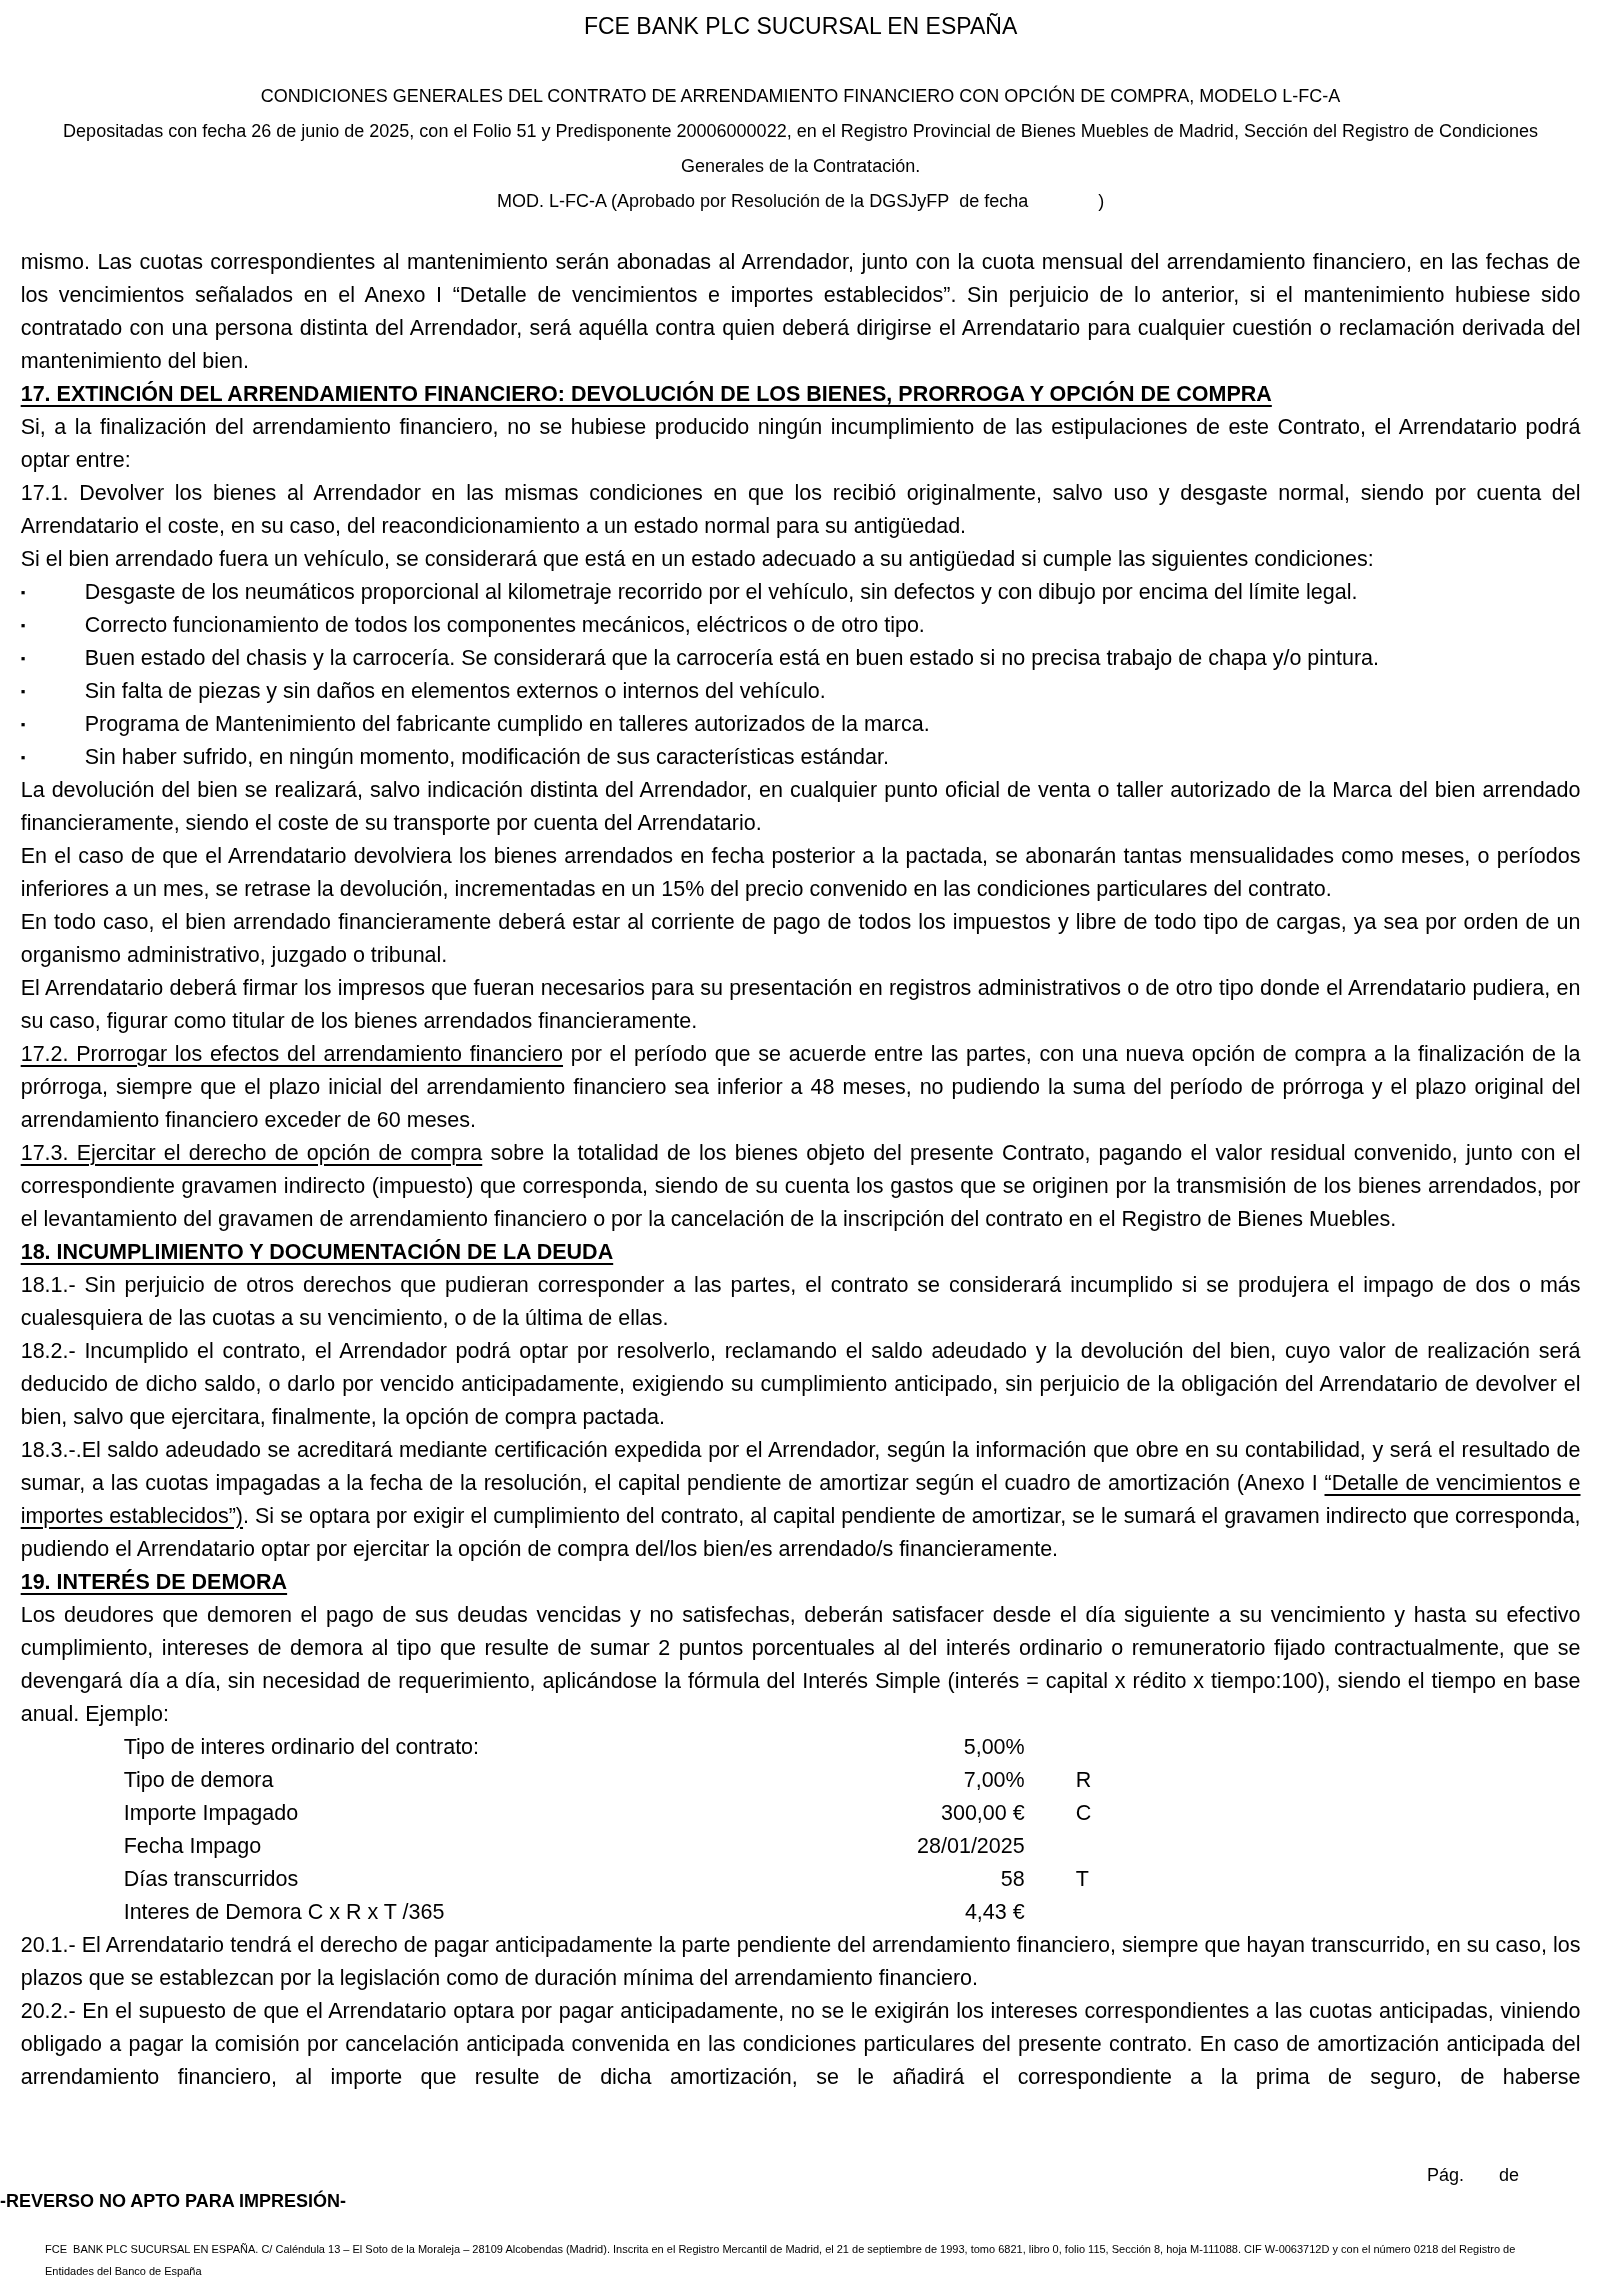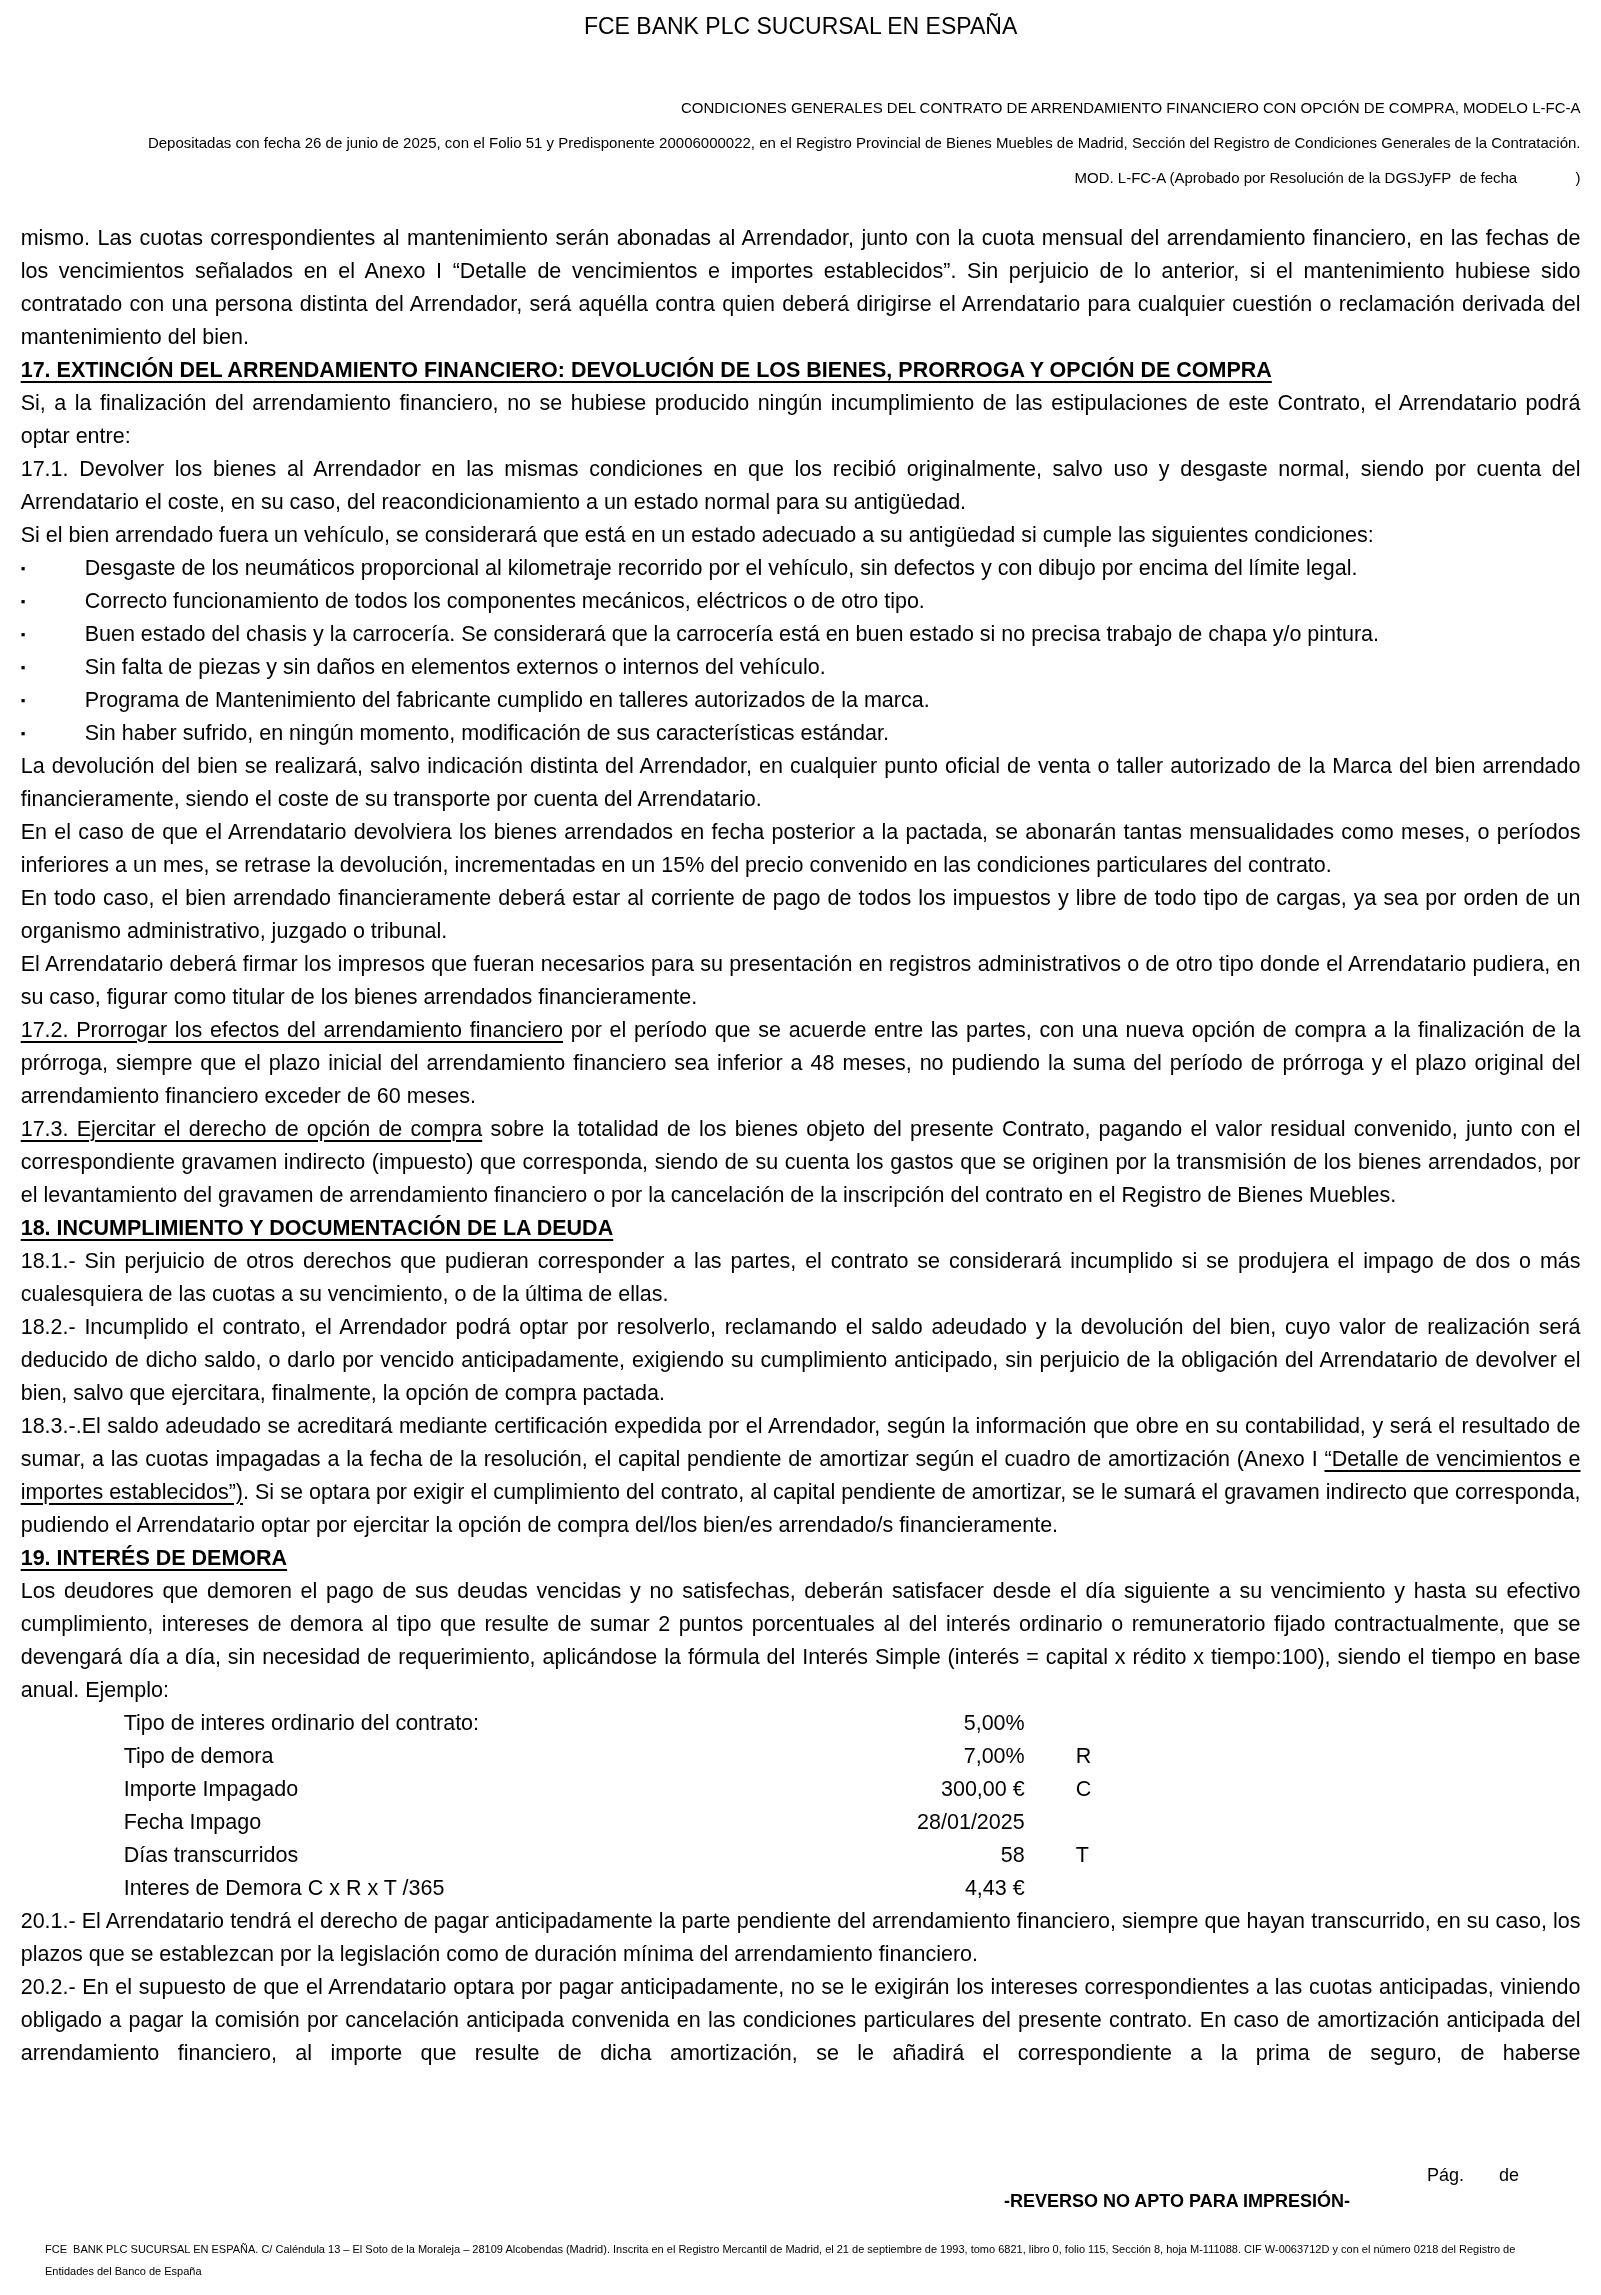--- a/index.html
+++ b/index.html
@@ -5,41 +5,41 @@
   html, body { margin:0; padding:0; background:#ffffff; }
   body {
     width:1602px; height:2295px; position:relative; overflow:hidden;
     color:#000; font-family:"Liberation Sans", sans-serif;
     -webkit-font-smoothing:antialiased;
   }
   .page { box-sizing:border-box; width:1602px; height:2295px; padding:11.6px 21.5px 0 20.7px; position:relative; }
 
   .doc-title { text-align:center; font-size:23px; line-height:28px; }
 
-  .header-block { margin-top:50px; font-size:15px; line-height:35px; text-align:right; }
+  .header-block { margin-top:39px; font-size:18px; line-height:35px; text-align:center; }
   .header-block div { white-space:normal; }
 
   .doc-body { margin-top:27px; font-size:21.5px; line-height:33px; text-align:justify; }
 
   .blk { margin:0; }
   .blk.h { font-weight:bold; text-align:left; }
   .run.u { text-decoration:underline; text-decoration-thickness:2.1px; text-underline-offset:4.1px; }
   .blk.jl { text-align-last:justify; }
 
   .blk.bullet { display:flex; }
   .blk.bullet .marker { flex:0 0 64px; font-size:13.2px; line-height:33px; }
   .blk.bullet .btext { flex:1 1 auto; text-align:justify; }
 
   .blk.kv { display:grid; grid-template-columns:612px 289px 1fr; padding-left:103px; text-align:left; }
   .kv-value { text-align:right; }
   .kv-letter { padding-left:51px; }
 
   .pag-line { position:absolute; top:2165px; right:83px; font-size:18px; line-height:21.5px; }
   .pag-gap { display:inline-block; width:35px; }
-  .reverso { position:absolute; top:2191px; left:0; width:1350px; text-align:right; font-weight:bold; font-size:18px; line-height:21.5px; }
+  .reverso { position:absolute; top:2191px; left:0; width:1350px; text-align:left; font-weight:bold; font-size:18px; line-height:21.5px; }
   .legal { position:absolute; top:2238px; left:45px; width:1513px; font-size:11px; line-height:22px; text-align:left; }
 </style>
 </head>
 <body>
 
 <div class="page">
 
   <div class="doc-title">FCE BANK PLC SUCURSAL EN ESPAÑA</div>
 
   <div class="header-block">

